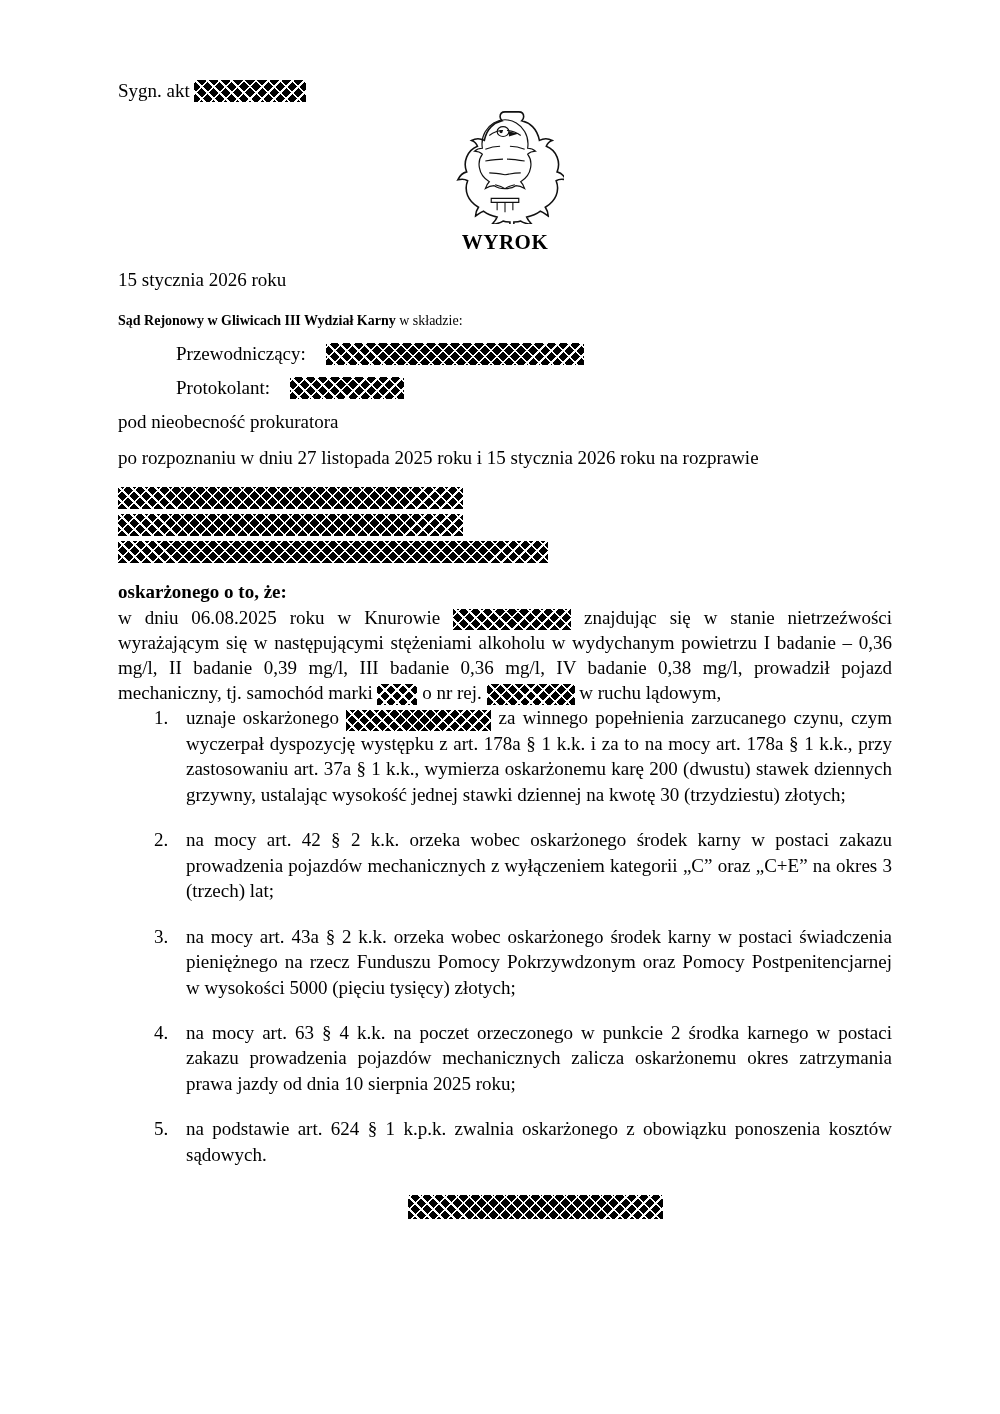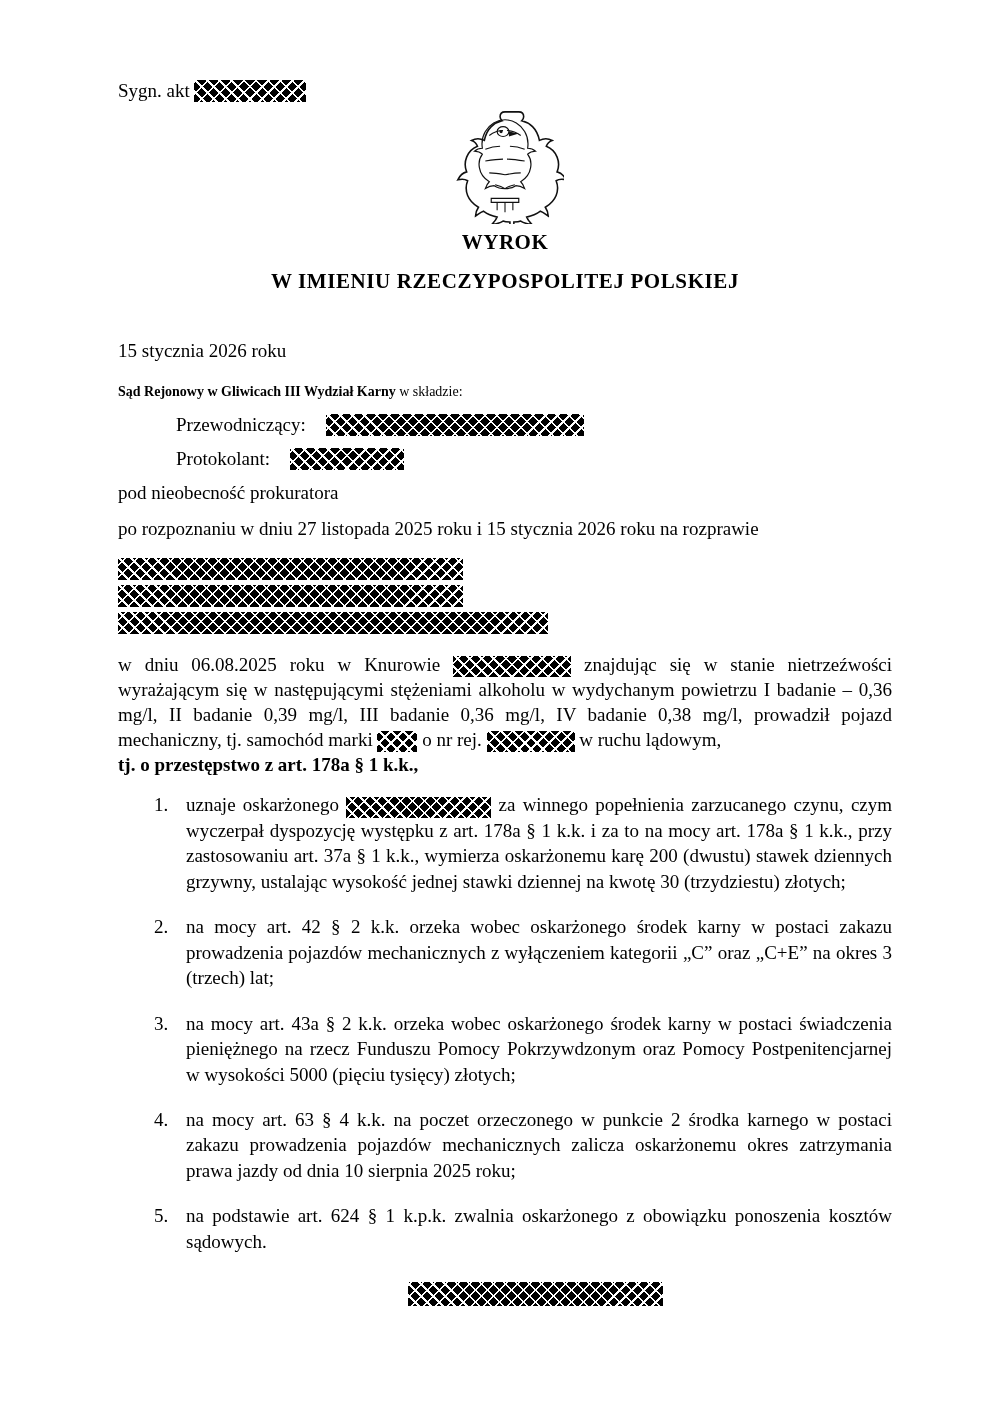--- a/index.html
+++ b/index.html
@@ -167,21 +167,20 @@
       <path d="M44 30 c4 -3 9 -5 14 -5 M76 30 c-4 -3 -9 -5 -14 -5 M40 44 c5 -2 10 -3 15 -3 M80 44 c-5 -2 -10 -3 -15 -3 M40 56 c6 -1 12 -2 18 -2 M80 56 c-6 -1 -12 -2 -18 -2 M44 68 c6 0 11 1 16 2 M76 68 c-6 0 -11 1 -16 2 M50 80 c4 1 7 2 10 4 M70 80 c-4 1 -7 2 -10 4" fill="none" stroke="#111" stroke-width="1.1"></path>
       <path d="M52 26 c0 -3 3 -5 6 -5 3 0 6 2 6 5 0 3 -3 5 -6 5 -3 0 -6 -2 -6 -5z" fill="none" stroke="#111" stroke-width="1.2"></path>
       <circle cx="56" cy="26" r="1.6" fill="#111"></circle>
       <path d="M64 26 l10 2 -10 3z" fill="#111"></path>
       <path d="M46 94 l28 0 0 4 -28 0z" fill="none" stroke="#111" stroke-width="1.2"></path>
       <path d="M52 98 l0 8 M60 98 l0 10 M68 98 l0 8" stroke="#111" stroke-width="1.1" fill="none"></path>
     </g>
   </svg>
 
   <div class="title-main">WYROK</div>
-  <div class="title-sub">W  IMIENIU RZECZYPOSPOLITEJ  POLSKIEJ</div>
 
   <div class="date-right">15 stycznia 2026 roku</div>
 
   <div class="court-line">
     <b>Sąd Rejonowy w Gliwicach III Wydział Karny</b><span> w składzie:</span>
   </div>
 
   <div class="indent-line">
     <span>Przewodniczący:</span>
     <span class="redact r-przew"></span>
@@ -195,32 +194,32 @@
   <div class="para">pod nieobecność prokuratora</div>
 
   <div class="para">po rozpoznaniu w dniu 27 listopada 2025 roku i 15 stycznia 2026 roku na rozprawie</div>
 
   <div class="redact-stack">
     <div class="redact-block"><span class="redact r-line1"></span></div>
     <div class="redact-block"><span class="redact r-line2"></span></div>
     <div class="redact-block"><span class="redact r-line3"></span></div>
   </div>
 
+  <div class="accused-head">oskarżonego o to, że:</div>
 
   <div class="charge">
     <span>w dniu 06.08.2025 roku w Knurowie</span>
     <span class="redact r-knurow inl"></span>
     <span>znajdując się w stanie nietrzeźwości wyrażającym się w następującymi stężeniami alkoholu w wydychanym powietrzu I badanie – 0,36 mg/l, II badanie 0,39 mg/l, III badanie 0,36 mg/l, IV badanie 0,38 mg/l, prowadził pojazd mechaniczny, tj. samochód marki</span>
     <span class="redact r-marka inl"></span>
     <span>o nr rej.</span>
     <span class="redact r-rej inl"></span>
     <span>w ruchu lądowym,</span>
   </div>
 
-  <div class="charge-law">tj. o przestępstwo z art. 178a § 1 k.k.,</div>
 
   <ol class="rulings">
     <li>
       <span>uznaje oskarżonego</span>
       <span class="redact r-osk inl"></span>
       <span>za winnego popełnienia zarzucanego czynu, czym wyczerpał dyspozycję występku z art. 178a § 1 k.k. i za to na mocy art. 178a § 1 k.k., przy zastosowaniu art. 37a § 1 k.k., wymierza oskarżonemu karę 200 (dwustu) stawek dziennych grzywny, ustalając wysokość jednej stawki dziennej na kwotę 30 (trzydziestu) złotych;</span>
     </li>
     <li>
       <span>na mocy art. 42 § 2 k.k. orzeka wobec oskarżonego środek karny w postaci zakazu prowadzenia pojazdów mechanicznych z wyłączeniem kategorii „C” oraz „C+E” na okres 3 (trzech) lat;</span>
     </li>

